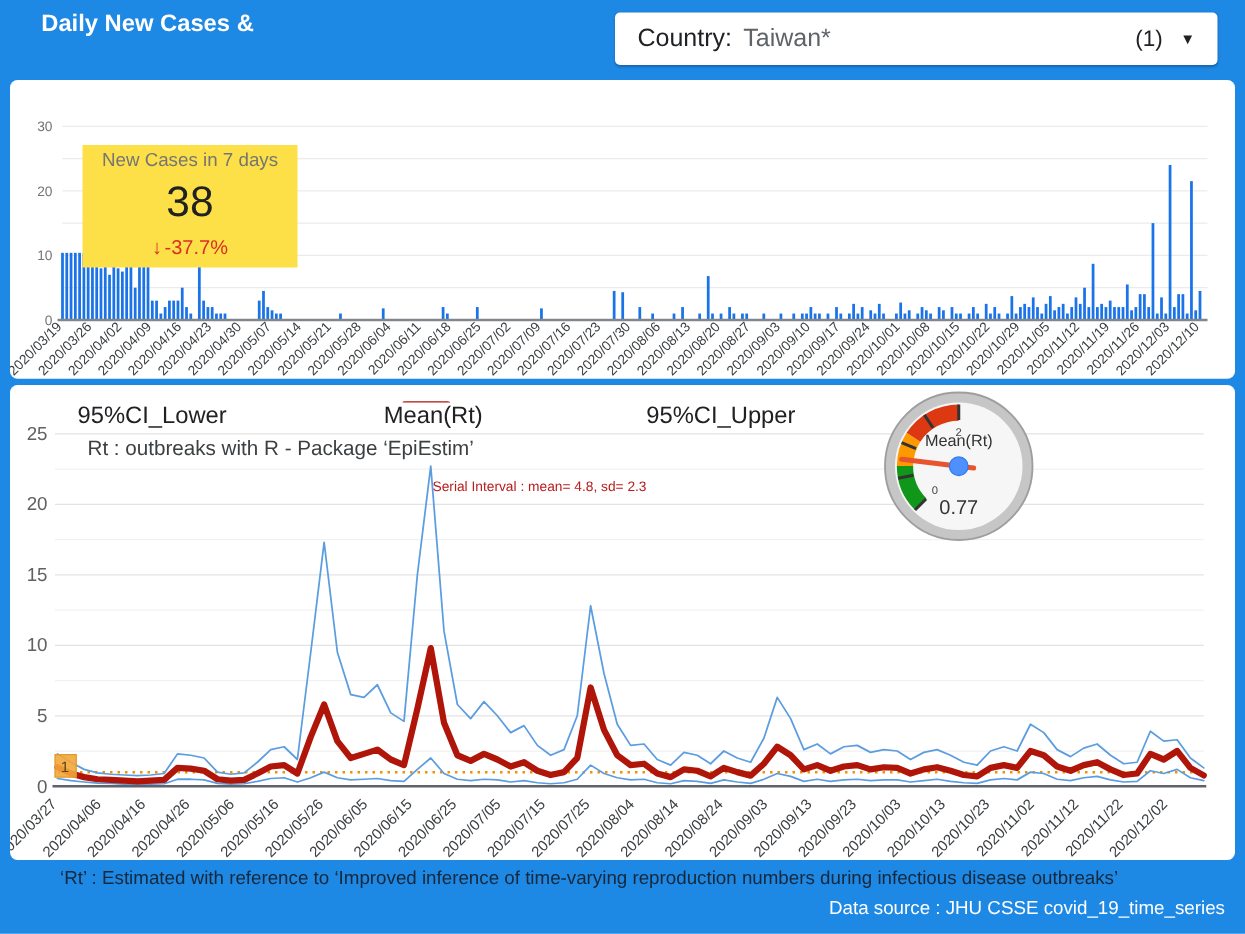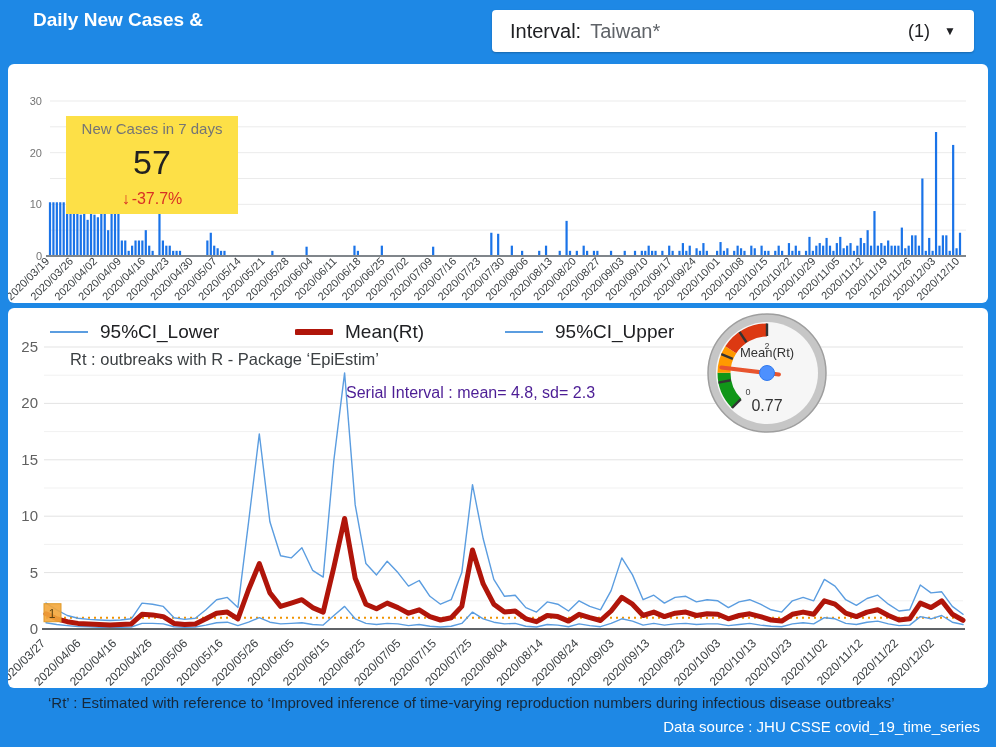--- a/index.html
+++ b/index.html
@@ -31,38 +31,38 @@
   .cases-legend{position:absolute;left:52px;top:11px;display:flex;align-items:center;}
   .legend-swatch{width:46px;height:20px;background:#1a73e8;}
   .cases-legend-label{font-size:17px;color:#212121;margin-left:14px;}
   
   .kpi-card{position:absolute;left:58px;top:52px;width:172px;background:#fde047;text-align:center;padding:4px 0 6px 0;}
   .kpi-title{font-size:15px;color:#757575;}
   .kpi-value{font-size:34px;color:#212121;margin-top:6px;}
   .kpi-delta{font-size:16px;color:#d93025;margin-top:8px;}
   .kpi-delta .arrow{font-weight:700;margin-right:2px;}
   
-  .rt-legend-item{position:absolute;top:12px;display:flex;align-items:center;height:24px;}
+  .rt-legend-item{position:absolute;top:12px;display:flex;align-items:center;height:24px;flex-direction:column;}
   .rt-legend-label{font-size:19px;color:#202124;margin-left:12px;}
   .rt-note{position:absolute;left:62px;top:42px;font-size:16.5px;color:#3c4043;}
-  .si-note{position:absolute;left:338px;top:76px;font-size:16px;color:#4c1d95;}
+  .si-note{position:absolute;left:338px;top:76px;font-size:11px;color:#b91c1c;}
   .gauge-svg{position:absolute;left:697px;top:3px;}
   
   .footer-line1{position:absolute;top:694px;left:0;width:996px;text-align:left;font-size:15px;color:#16283a;margin-left:48px;}
   .footer-line2{position:absolute;top:718px;left:0;width:980px;text-align:right;font-size:15px;color:#ffffff;}
 </style>
 </head>
 <body>
 
 <div class="header">
   <div class="app-title">
     <div>Daily New Cases &amp;</div>
   </div>
   <div class="country-box">
-    <span class="country-label">Interval:</span>
+    <span class="country-label">Country:</span>
     <span class="country-value">Taiwan*</span>
     <span class="country-count">(1)</span>
     <span class="country-caret">▼</span>
   </div>
 </div>
 
 <div class="panel panel-cases">
   <svg id="cases-chart" class="chart-svg" width="980" height="239">
       <line x1="42" y1="166.16666666666666" x2="958" y2="166.16666666666666" stroke="#ebebeb" stroke-width="1"></line>
       <line x1="42" y1="140.33333333333331" x2="958" y2="140.33333333333331" stroke="#ebebeb" stroke-width="1"></line>
@@ -259,21 +259,21 @@
       <text transform="translate(808.3,198) rotate(-45)" text-anchor="end" font-size="11" fill="#3c4043">2020/10/29</text>
       <text transform="translate(832.3,198) rotate(-45)" text-anchor="end" font-size="11" fill="#3c4043">2020/11/05</text>
       <text transform="translate(856.2,198) rotate(-45)" text-anchor="end" font-size="11" fill="#3c4043">2020/11/12</text>
       <text transform="translate(880.2,198) rotate(-45)" text-anchor="end" font-size="11" fill="#3c4043">2020/11/19</text>
       <text transform="translate(904.1,198) rotate(-45)" text-anchor="end" font-size="11" fill="#3c4043">2020/11/26</text>
       <text transform="translate(928.1,198) rotate(-45)" text-anchor="end" font-size="11" fill="#3c4043">2020/12/03</text>
       <text transform="translate(952.0,198) rotate(-45)" text-anchor="end" font-size="11" fill="#3c4043">2020/12/10</text>
     </svg>
   <div class="kpi-card">
     <div class="kpi-title">New Cases in 7 days</div>
-    <div class="kpi-value">57</div>
+    <div class="kpi-value">38</div>
     <div class="kpi-delta"><span class="arrow">↓</span><span>-37.7%</span></div>
   </div>
 </div>
 
 <div class="panel panel-rt">
   <svg id="rt-chart" class="chart-svg" width="980" height="380">
       <line x1="36" y1="292.8" x2="955" y2="292.8" stroke="#f1f1f1" stroke-width="1"></line>
       <line x1="36" y1="264.6" x2="955" y2="264.6" stroke="#e3e3e3" stroke-width="1"></line>
       <line x1="36" y1="236.4" x2="955" y2="236.4" stroke="#f1f1f1" stroke-width="1"></line>
       <line x1="36" y1="208.2" x2="955" y2="208.2" stroke="#e3e3e3" stroke-width="1"></line>

